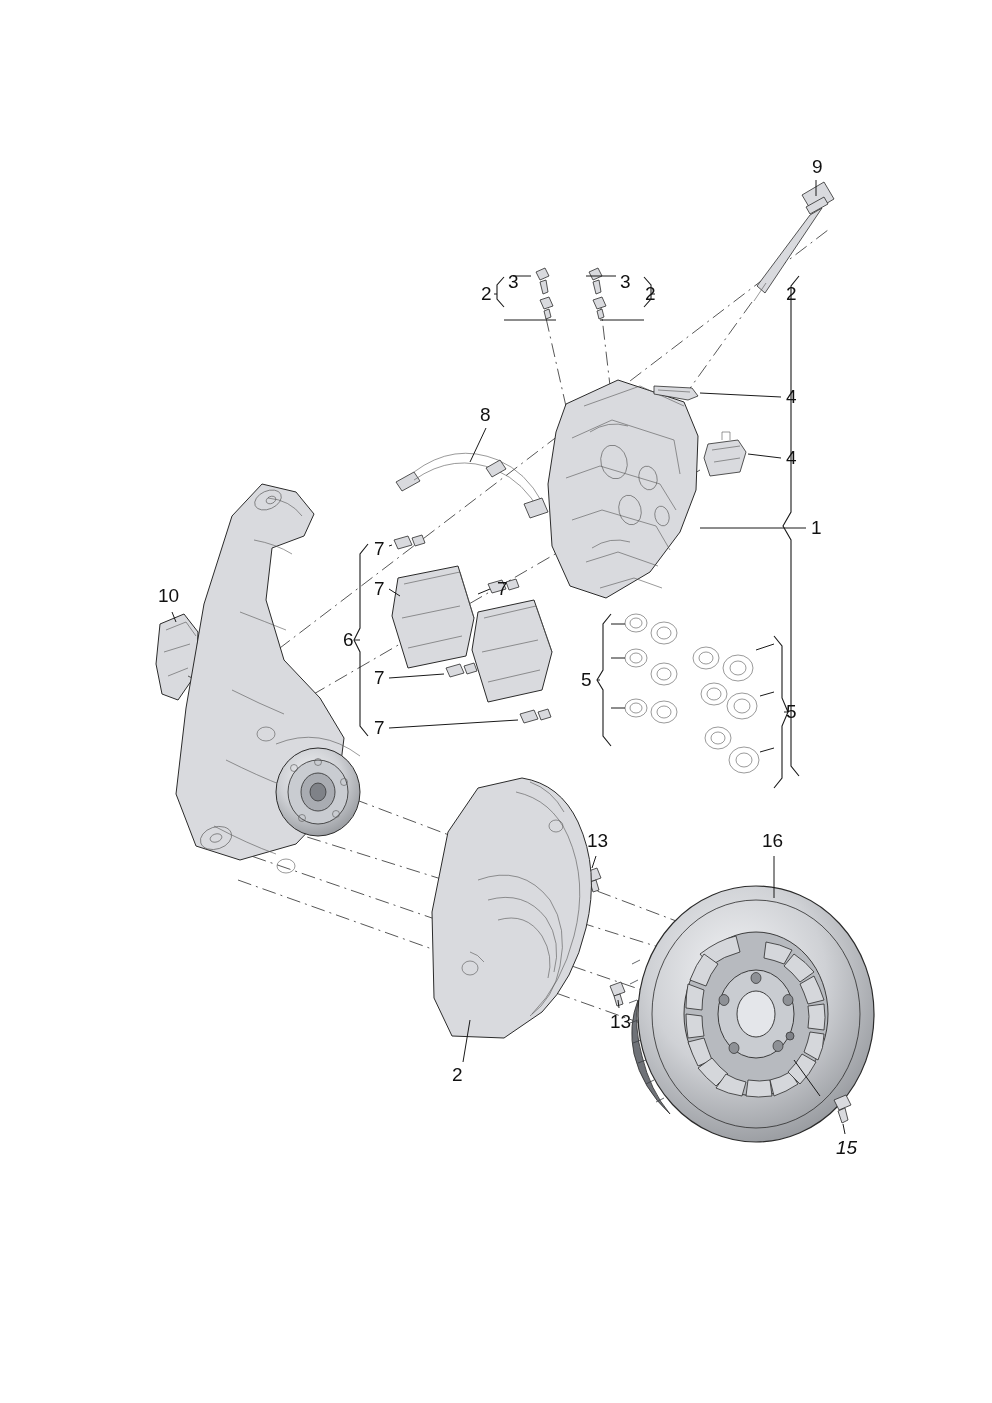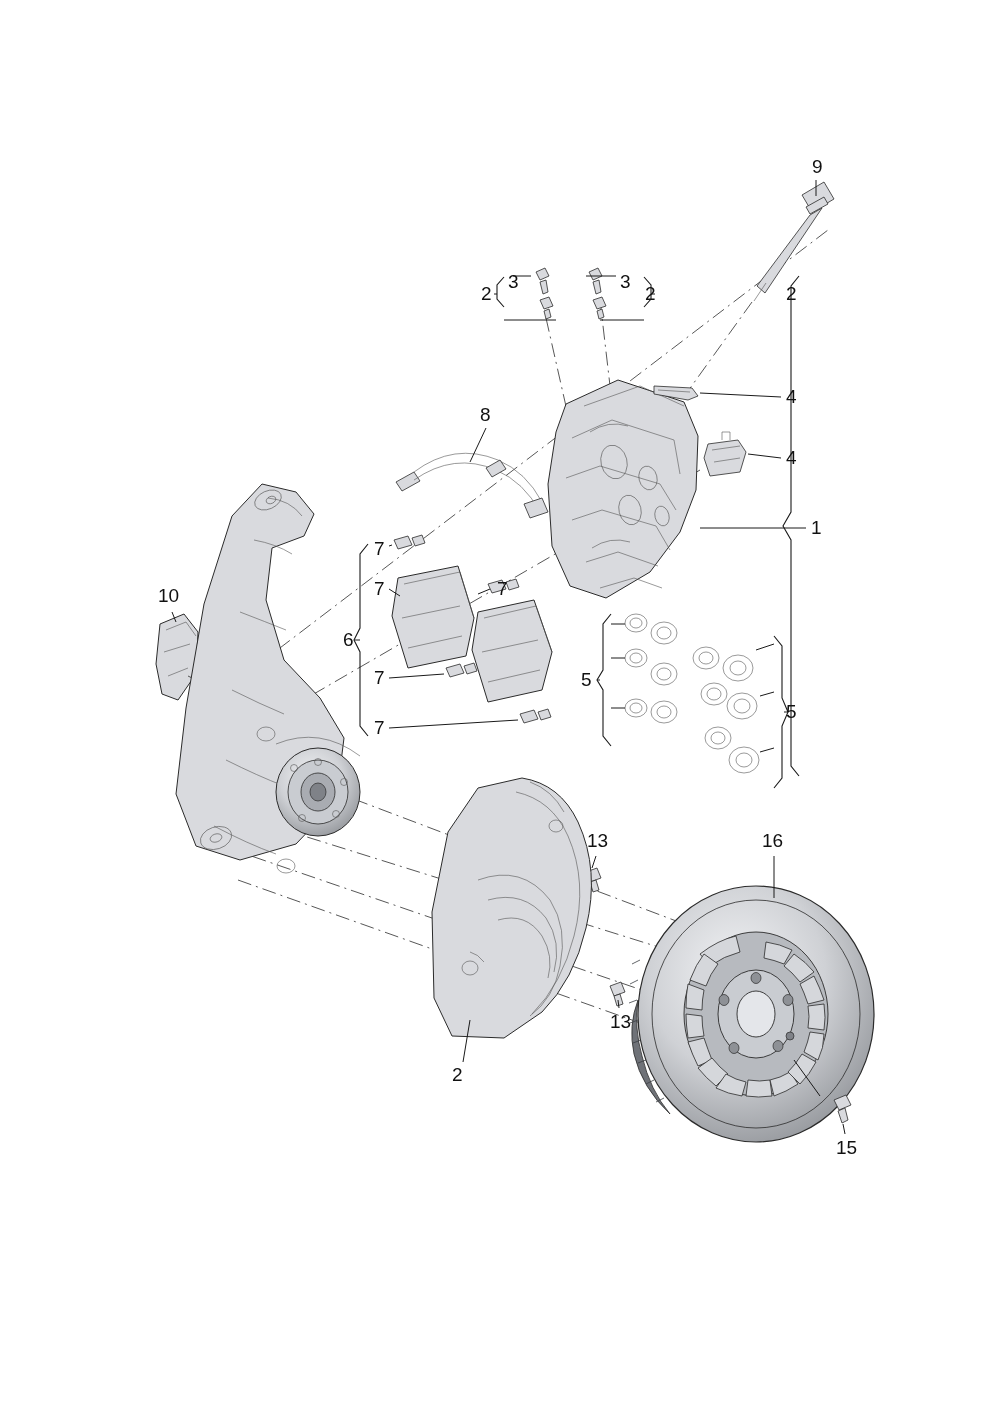--- a/index.html
+++ b/index.html
@@ -371,15 +371,15 @@
   <div class="callout" style="left:497px; top:579px;">7</div>
   <div class="callout" style="left:374px; top:668px;">7</div>
   <div class="callout" style="left:374px; top:718px;">7</div>
   <div class="callout" style="left:480px; top:405px;">8</div>
   <div class="callout" style="left:812px; top:157px;">9</div>
   <div class="callout" style="left:158px; top:586px;text-align:right;">10</div>
   <div class="callout" style="left:452px; top:1065px;">2</div>
   <div class="callout" style="left:587px; top:831px;">13</div>
   <div class="callout" style="left:610px; top:1012px;">13</div>
   <div class="callout" style="left:762px; top:831px;">16</div>
-  <div class="callout" style="left:836px; top:1138px;">15</div>
+  <div class="callout" style="left:836px; top:1138px;font-style:italic;">15</div>
 
 </div>
 
 </body></html>

